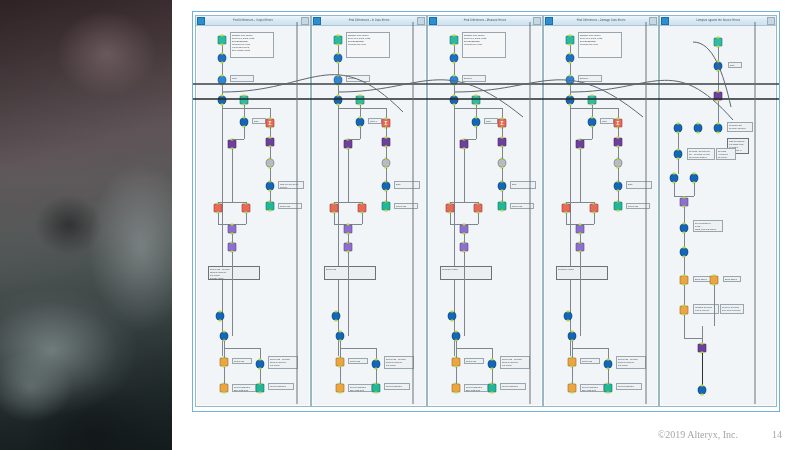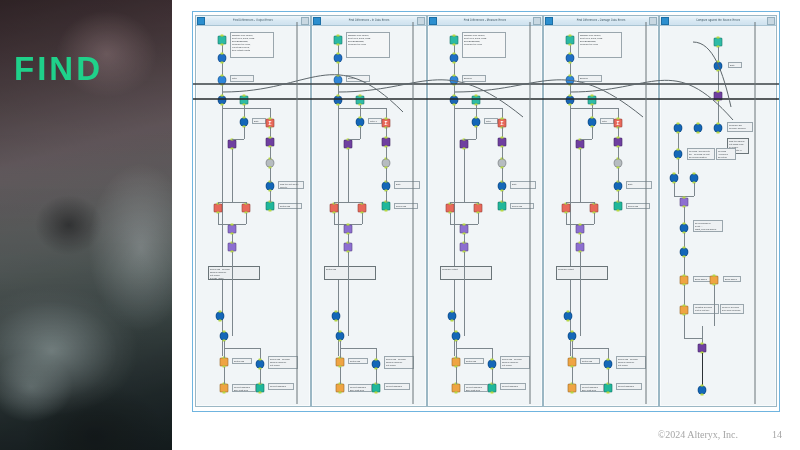--- a/index.html
+++ b/index.html
@@ -153,26 +153,25 @@
   .wire.dark{background:#2b3135;}
 </style>
 </head>
 <body>
 
 <div class="hero">
   <div class="hero-photo"></div>
   <div class="hero-tint"></div>
   <div class="hero-dark"></div>
   <div class="hero-title">
-    <div>FIND</div>
   </div>
 </div>
 
 <div class="footer">
-  <span>©2024 Alteryx, Inc.</span>
+  <span>©2019 Alteryx, Inc.</span>
   <span class="pg">14</span>
 </div>
 
 <div class="canvas">
   <div class="panels" id="panels">
       <div class="wf" style="left: 2px; width: 114px;">
         <div class="tbar">
           <div class="sysbtn"></div>
           <div class="ttl">Find Differences - Output Errors</div>
           <div class="sysbtn r"></div>

